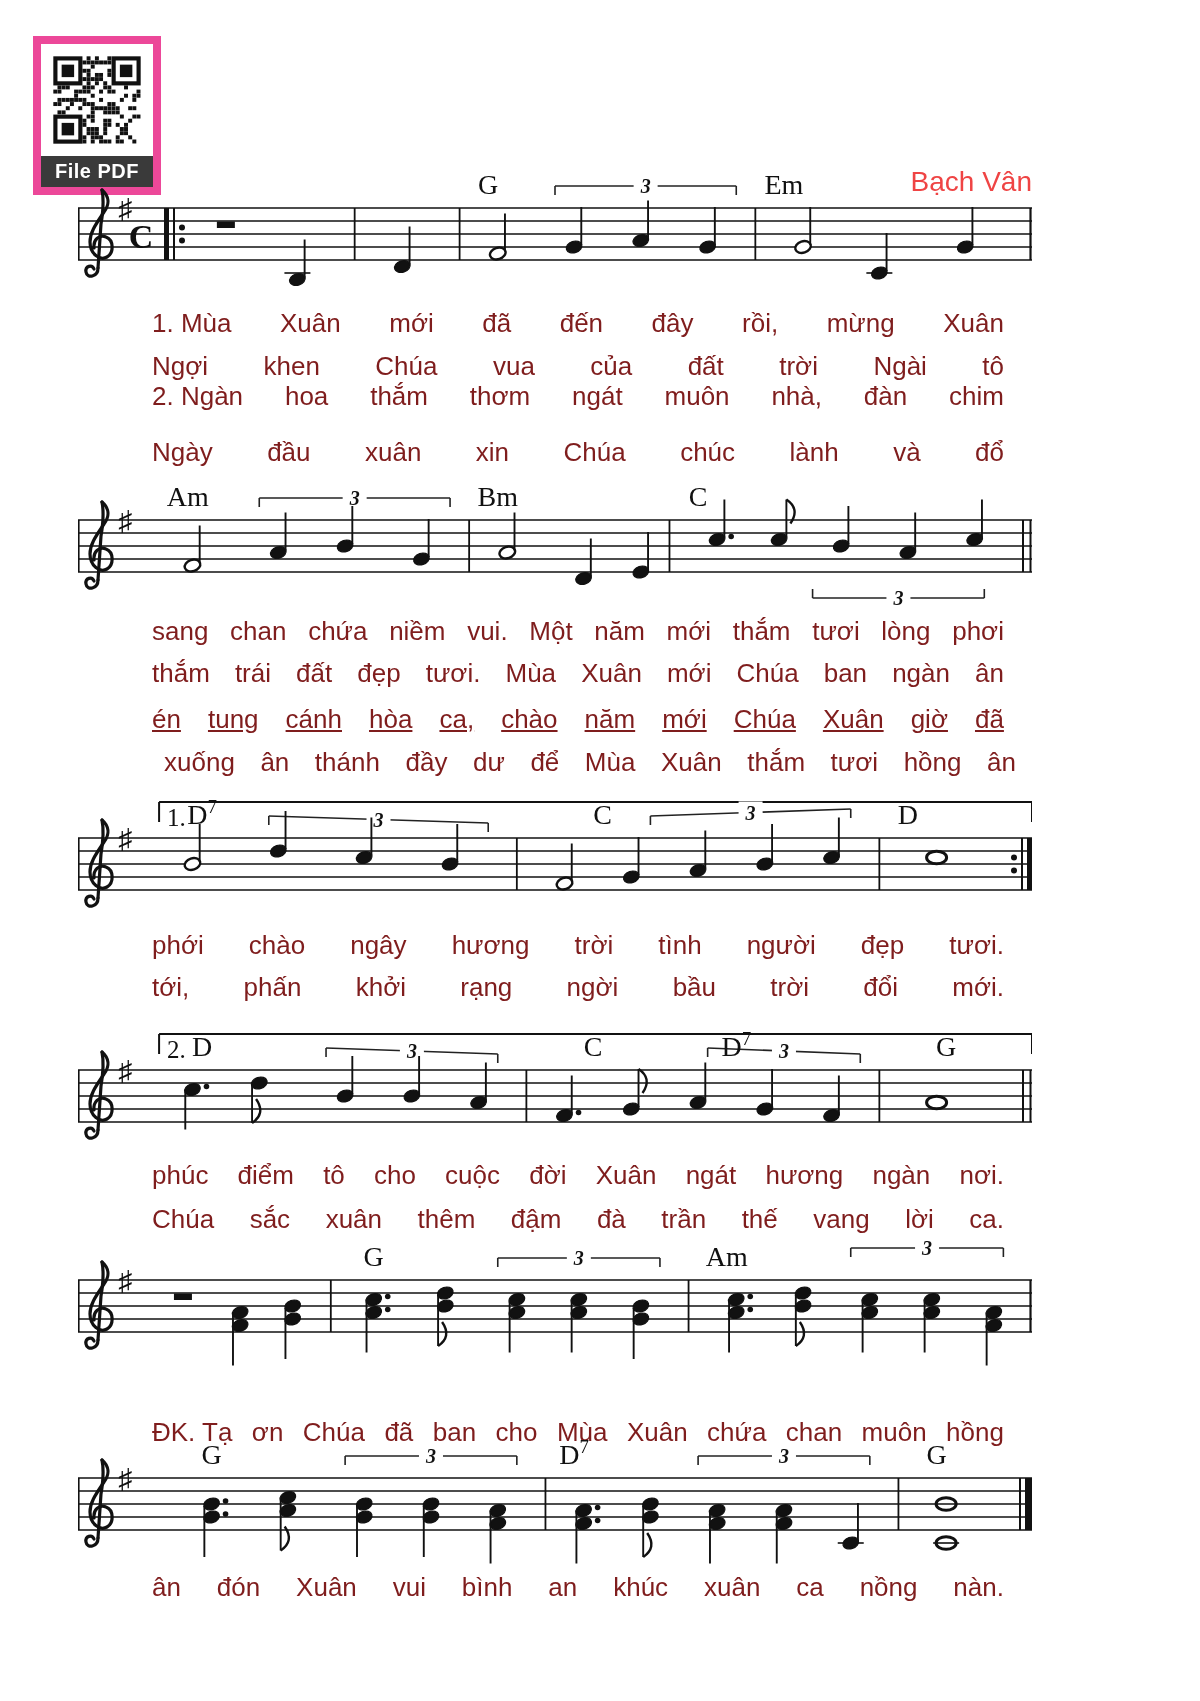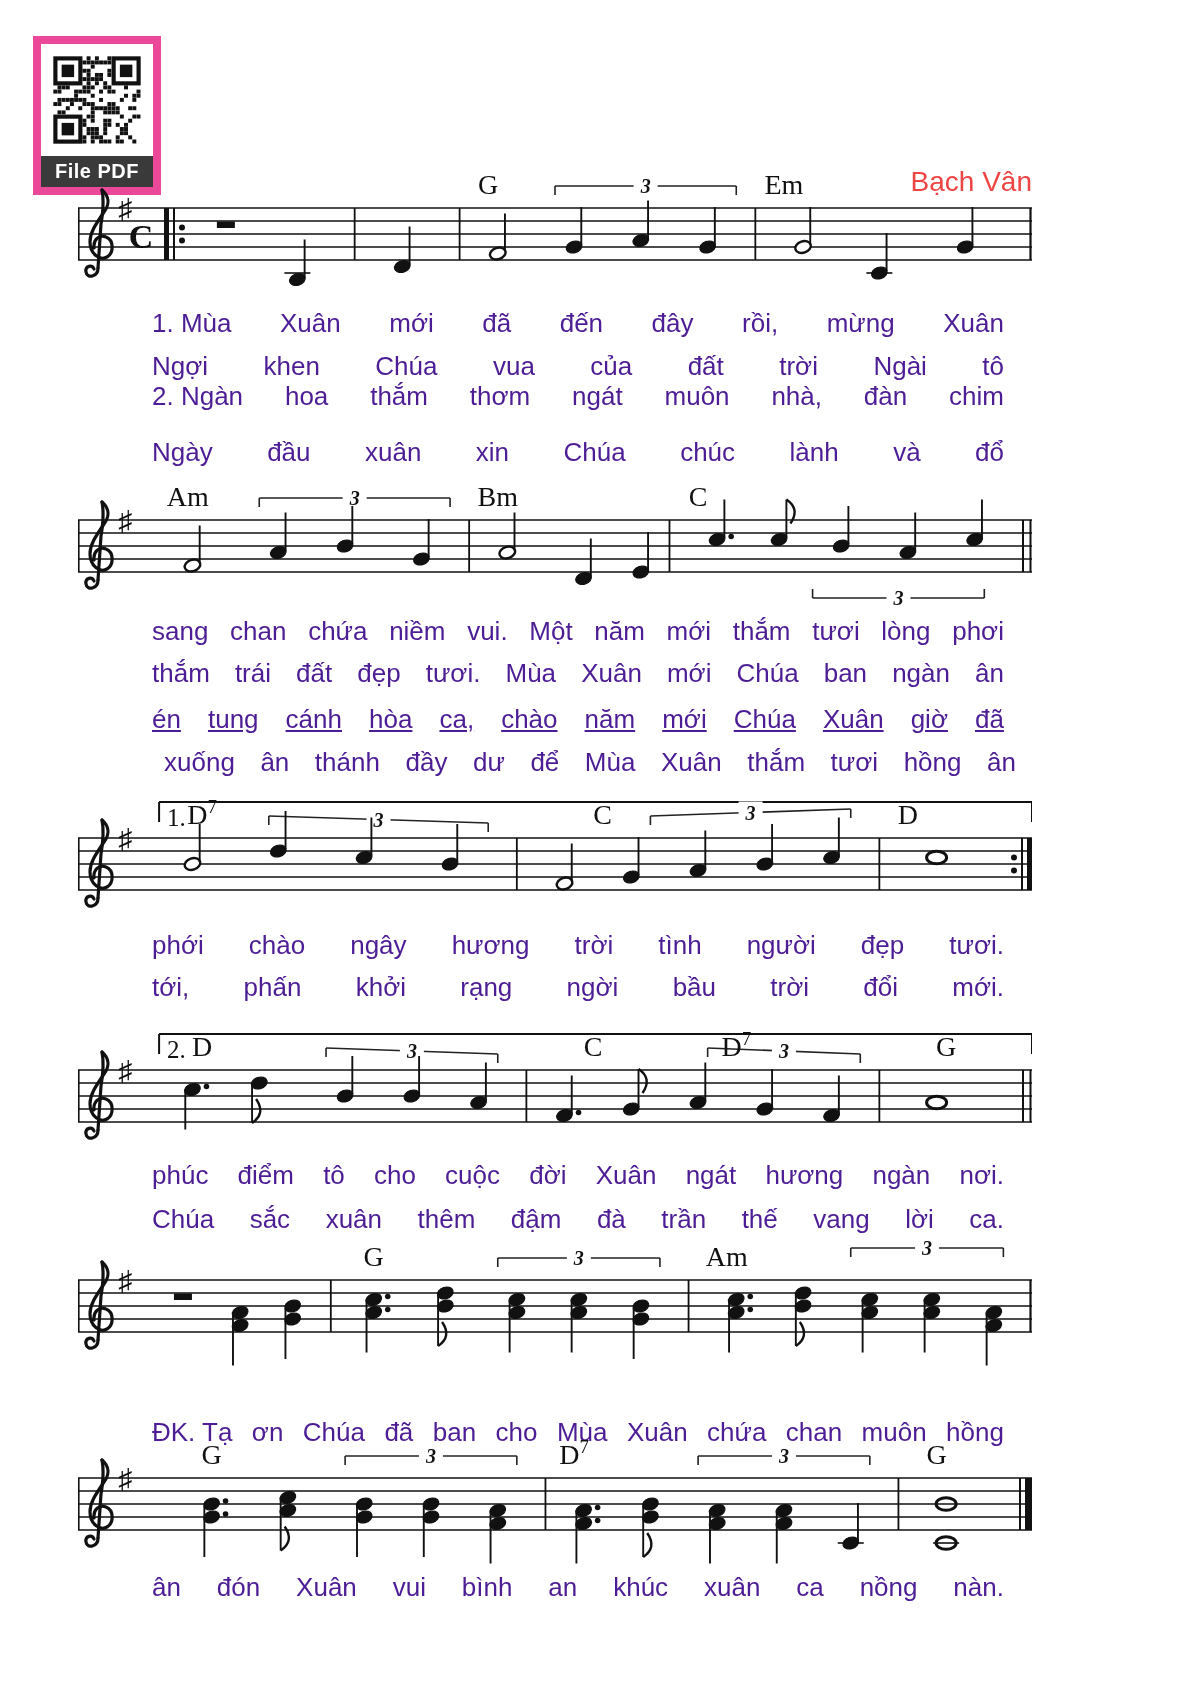--- a/index.html
+++ b/index.html
@@ -8,21 +8,21 @@
   .qr-block{position:absolute;left:33px;top:36px;width:112px;border:8px solid #ec4899;background:#fff;}
   .qr-area{width:104px;height:104px;padding:4px;background:#fff;}
   .qr-label{background:#3a3a3a;color:#fff;font-weight:bold;font-size:20px;
             text-align:center;height:31px;line-height:31px;letter-spacing:0.5px;}
   .song-title{position:absolute;left:78px;top:80px;width:954px;text-align:center;
               font-size:47px;font-weight:bold;color:#101010;}
   .song-title span{display:inline-block;transform:scaleX(0.92);letter-spacing:1px;white-space:nowrap;}
   .composer{position:absolute;left:78px;top:142px;width:954px;text-align:right;font-size:28px;color:#ef4444;margin-top:24px;}
   .system-svg{position:absolute;left:78px;width:954px;height:152px;}
   .lyric-row{position:absolute;left:152px;width:852px;display:flex;justify-content:space-between;
-             font-size:26px;color:#4c1d95;white-space:nowrap;}
+             font-size:26px;color:#7f1d1d;white-space:nowrap;}
   svg text{font-family:"Liberation Serif",serif;}
 </style>
 </head>
 <body>
 
 <div class="page">
   <div class="qr-block">
     <div class="qr-area"><svg id="qr" width="104" height="104">
           <rect x="41.6" y="8.32" width="3.952" height="3.952" fill="#111"></rect>
           <rect x="49.92" y="8.32" width="3.952" height="3.952" fill="#111"></rect>

